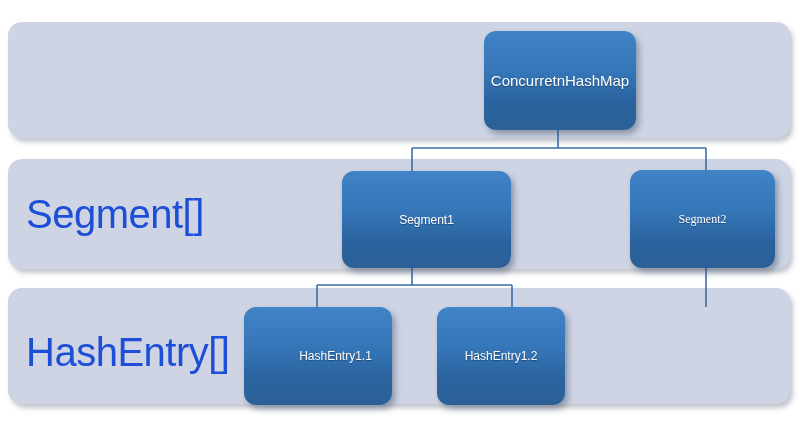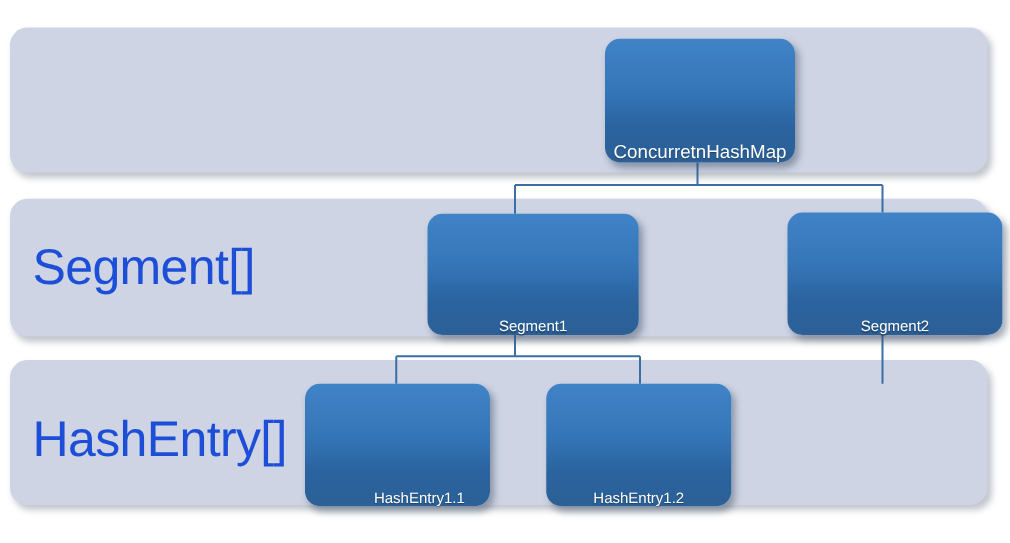--- a/index.html
+++ b/index.html
@@ -50,34 +50,34 @@
     pointer-events: none;
   }
 
   
   .node {
     position: absolute;
     border-radius: 12px;
     background: linear-gradient(to bottom, #4083c6 0%, #3576b8 42%, #2a639f 72%, #2c6096 100%);
     box-shadow: 3px 4px 6px rgba(55,70,95,0.45);
     display: flex;
-    align-items: flex-end;
+    align-items: center;
     justify-content: center;
     color: #ffffff;
     text-shadow: 0 1px 1px rgba(0,0,0,0.35);
     box-sizing: border-box;
   }
   .node-title { font-size: 15px; }
   .node-sub   { font-size: 12px; }
 
   .node-root      { left: 484px; top: 31px;  width: 152px; height: 99px; }
   .node-segment1  { left: 342px; top: 171px; width: 169px; height: 97px; }
-  .node-segment2  { left: 630px; top: 170px; width: 172px; height: 98px; }
+  .node-segment2  { left: 630px; top: 170px; width: 145px; height: 98px; font-family: Liberation Serif, serif; }
   .node-he11      { left: 244px; top: 307px; width: 148px; height: 98px; padding-left: 35px; }
-  .node-he12      { left: 437px; top: 307px; width: 148px; height: 98px; }
+  .node-he12      { left: 437px; top: 307px; width: 128px; height: 98px; }
   .node-he21      { left: 630px; top: 307px; width: 148px; height: 98px; }
 </style>
 </head>
 <body>
 
 <div id="diagram-root">
 
   <div class="band band-1"></div>
   <div class="band band-2"></div>
   <div class="band band-3"></div>

